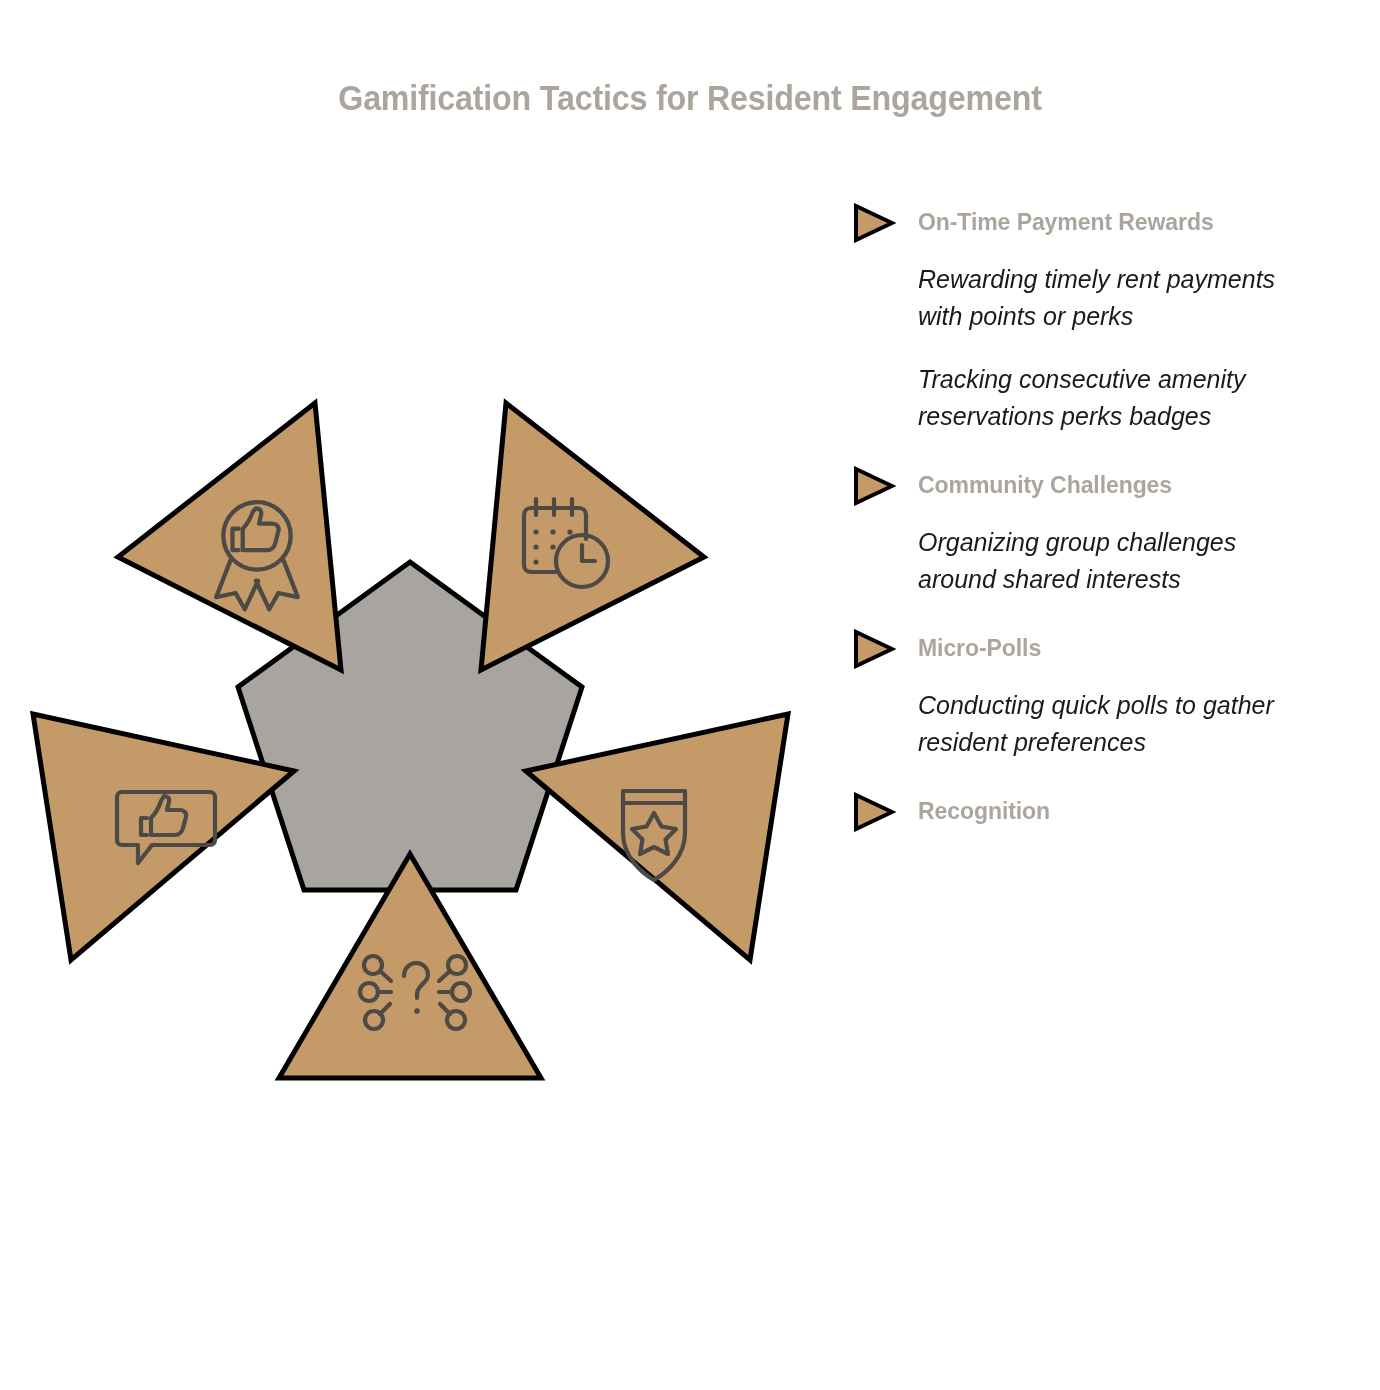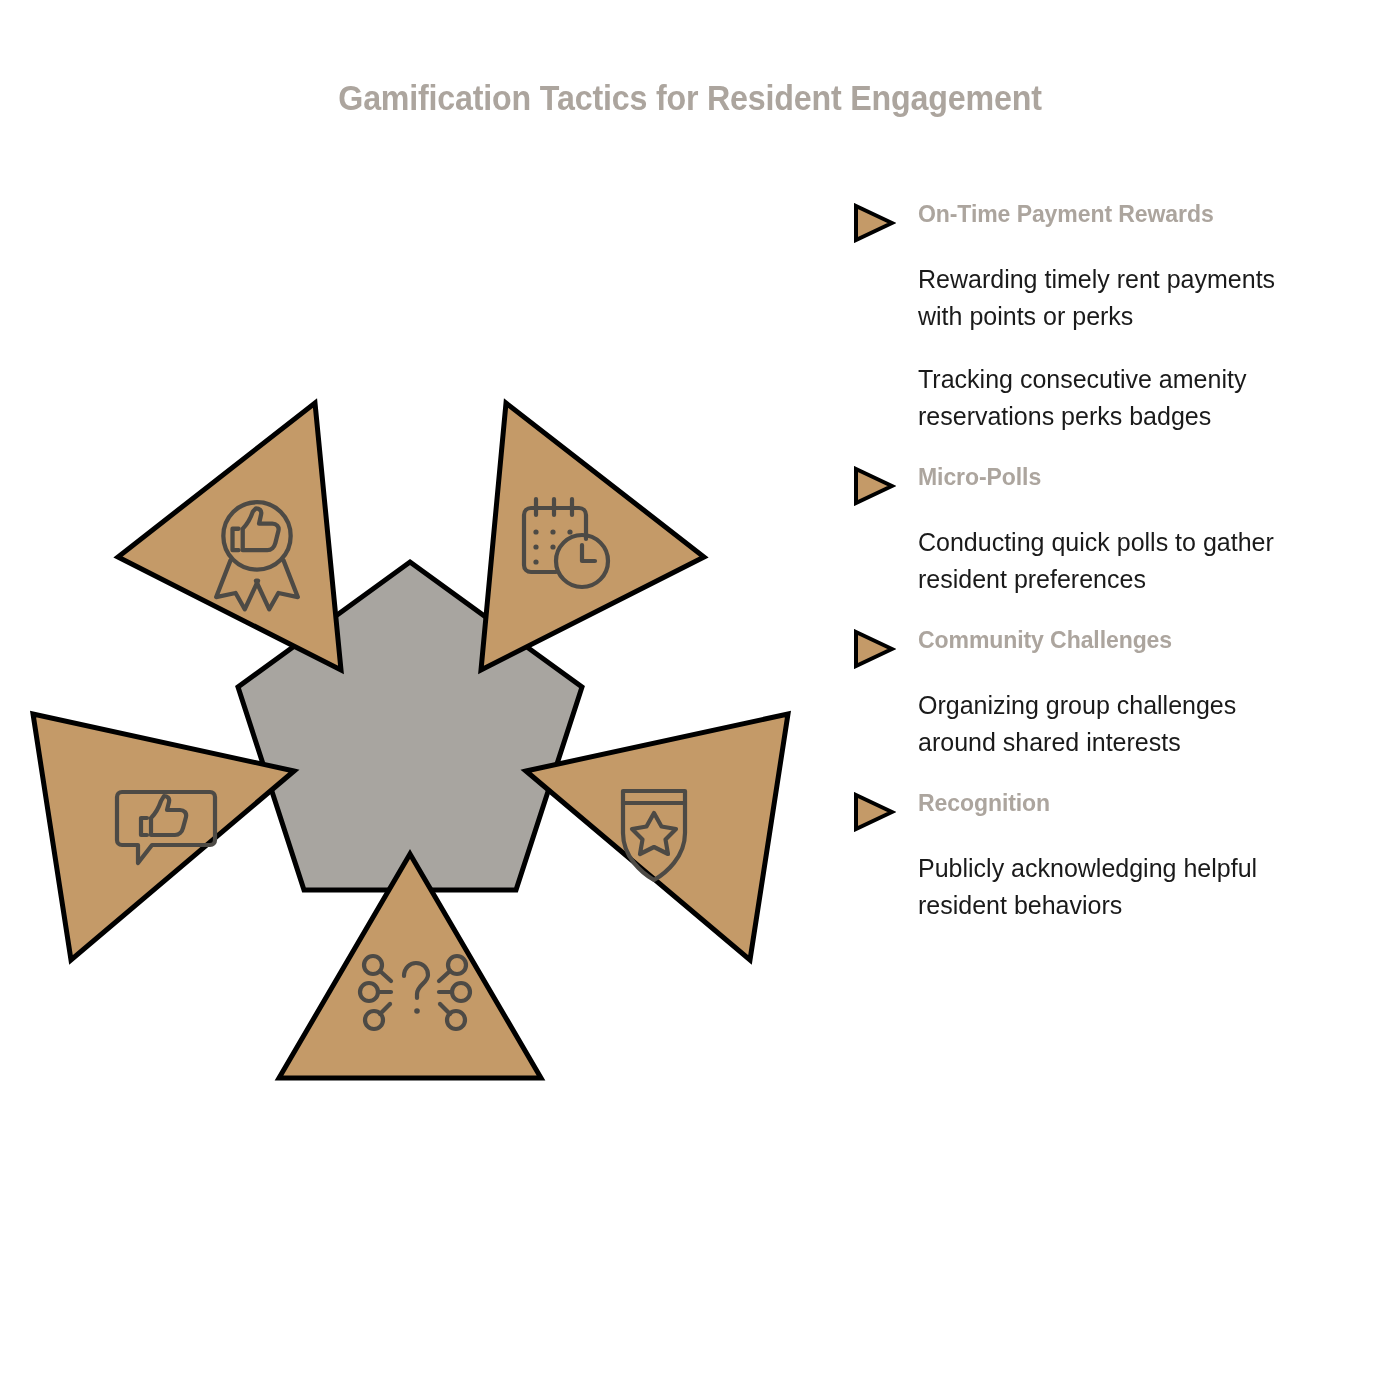--- a/index.html
+++ b/index.html
@@ -43,21 +43,21 @@
     left: 852px;
     top: 198px;
     width: 470px;
   }
   .legend-item {
     position: relative;
     margin-bottom: 26px;
   }
   .legend-head-row {
     display: flex;
-    align-items: flex-start;
+    align-items: center;
   }
   .legend-marker {
     flex: 0 0 auto;
     width: 44px;
     margin-right: 22px;
     padding-top: 5px;
   }
   .legend-heading {
     flex: 1 1 auto;
     font-size: 24.5px;
@@ -68,20 +68,21 @@
     transform-origin: left top;
     letter-spacing: -0.1px;
   }
   .legend-desc {
     margin-left: 66px;
     margin-top: 14px;
     font-size: 25px;
     color: #1a1a1a;
     line-height: 1.48;
     max-width: 400px;
+    font-style: italic;
   }
 </style>
 </head>
 <body>
 
 <div id="page-title">Gamification Tactics for Resident Engagement</div>
 
 <div id="diagram-area">
   <svg id="diagram-svg" width="830" height="800" viewBox="0 0 830 800">
 
@@ -182,42 +183,41 @@
     <div class="legend-desc">Tracking consecutive amenity reservations perks badges</div>
   </div>
 
   <div class="legend-item">
     <div class="legend-head-row">
       <div class="legend-marker">
         <svg width="44" height="40" viewBox="0 0 44 40">
           <polygon points="4,3 40,20 4,37" fill="#C49A68" stroke="#000000" stroke-width="4" stroke-linejoin="miter"></polygon>
         </svg>
       </div>
+      <div class="legend-heading">Community Challenges</div>
+    </div>
+    <div class="legend-desc">Organizing group challenges around shared interests</div>
+  </div>
+
+  <div class="legend-item">
+    <div class="legend-head-row">
+      <div class="legend-marker">
+        <svg width="44" height="40" viewBox="0 0 44 40">
+          <polygon points="4,3 40,20 4,37" fill="#C49A68" stroke="#000000" stroke-width="4" stroke-linejoin="miter"></polygon>
+        </svg>
+      </div>
       <div class="legend-heading">Micro-Polls</div>
     </div>
     <div class="legend-desc">Conducting quick polls to gather resident preferences</div>
   </div>
 
   <div class="legend-item">
     <div class="legend-head-row">
       <div class="legend-marker">
         <svg width="44" height="40" viewBox="0 0 44 40">
           <polygon points="4,3 40,20 4,37" fill="#C49A68" stroke="#000000" stroke-width="4" stroke-linejoin="miter"></polygon>
         </svg>
       </div>
-      <div class="legend-heading">Community Challenges</div>
-    </div>
-    <div class="legend-desc">Organizing group challenges around shared interests</div>
-  </div>
-
-  <div class="legend-item">
-    <div class="legend-head-row">
-      <div class="legend-marker">
-        <svg width="44" height="40" viewBox="0 0 44 40">
-          <polygon points="4,3 40,20 4,37" fill="#C49A68" stroke="#000000" stroke-width="4" stroke-linejoin="miter"></polygon>
-        </svg>
-      </div>
       <div class="legend-heading">Recognition</div>
     </div>
-    <div class="legend-desc">Publicly acknowledging helpful resident behaviors</div>
   </div>
 
 </div>
 
 </body></html>

